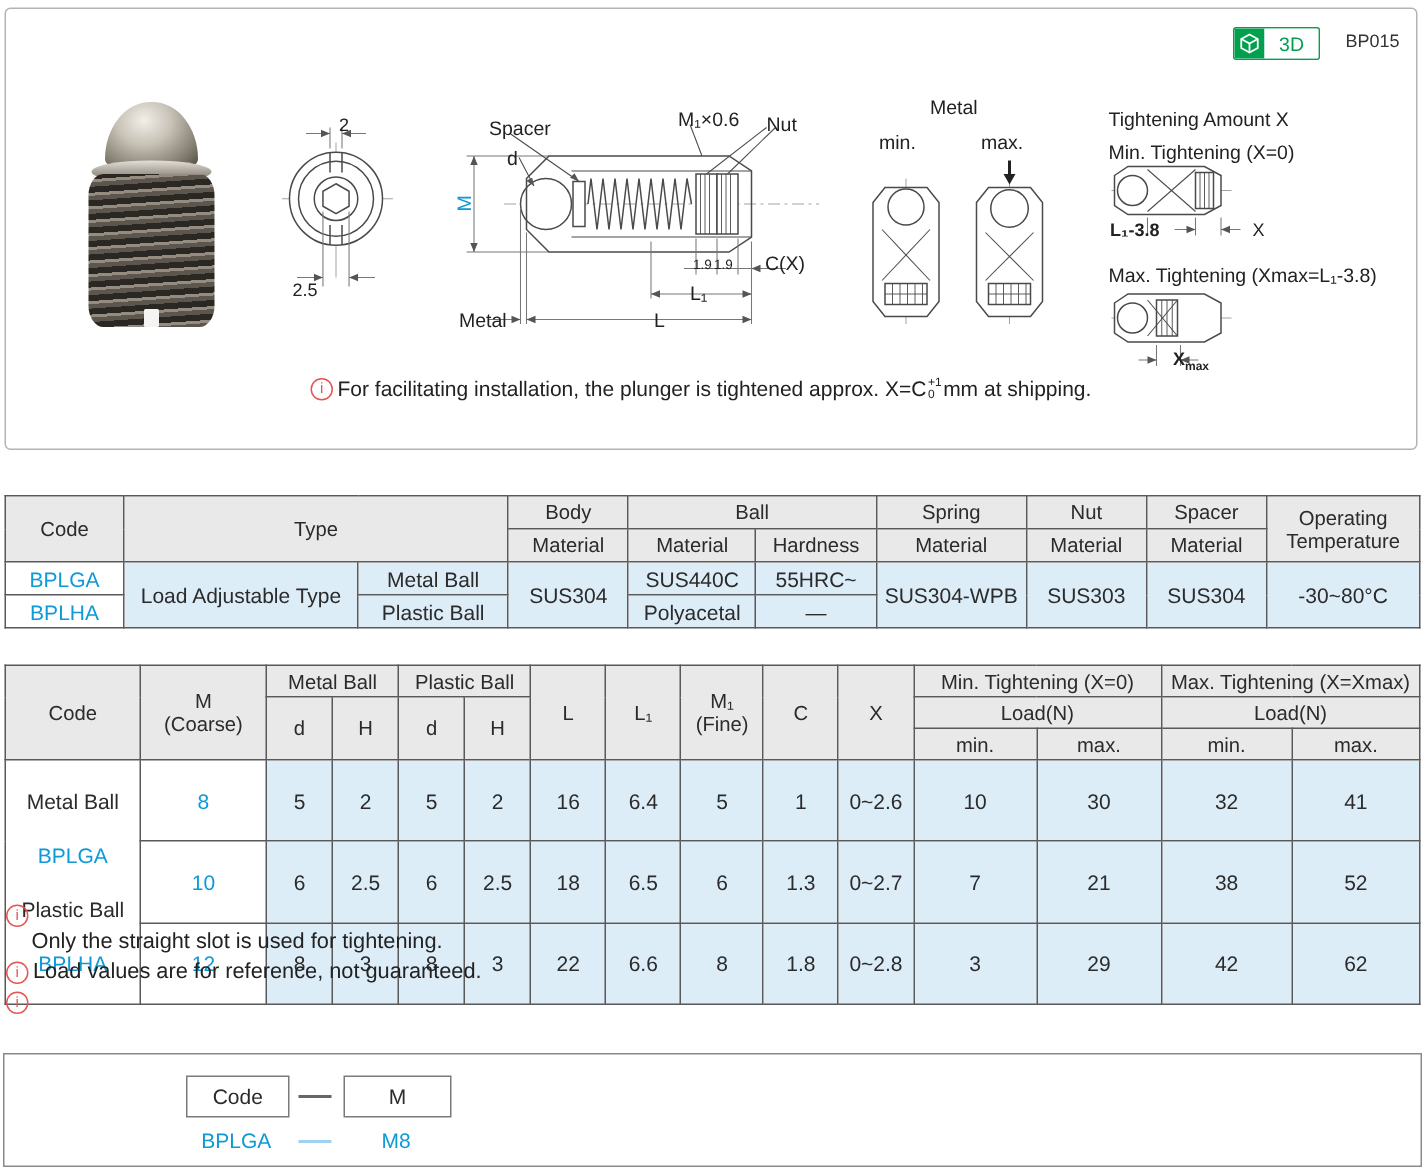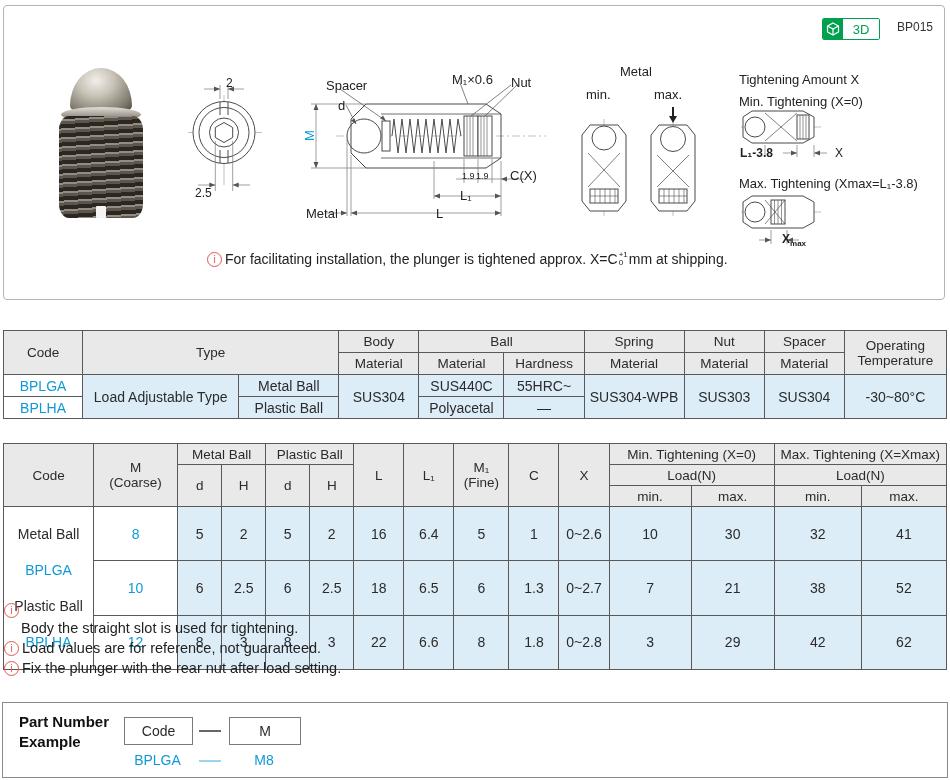--- a/index.html
+++ b/index.html
@@ -435,36 +435,31 @@
     <td>62</td>
   </tr>
 </tbody>
   </table>
 
 <div class="abs notes">
   <div class="row">
     <span class="info-i"></span>
   </div>
   <div class="indent">
-    <span>Body the straight slot is used for tightening.</span>
+    <span>Only the straight slot is used for tightening.</span>
   </div>
   <div class="row">
     <span class="info-i"></span>
     <span>Load values are for reference, not guaranteed.</span>
   </div>
   <div class="row">
     <span class="info-i"></span>
-    <span>Fix the plunger with the rear nut after load setting.</span>
   </div>
 </div>
 
 <div class="abs" id="pn-box">
-  <div class="abs pn-label">
-    <div>Part Number</div>
-    <div>Example</div>
-  </div>
   <div class="abs pn-frame" id="pn-code-frame">Code</div>
   <div class="abs pn-dash"></div>
   <div class="abs pn-frame" id="pn-m-frame">M</div>
   <div class="abs pn-ex blue" id="pn-ex-code">BPLGA</div>
   <div class="abs pn-dash2"></div>
   <div class="abs pn-ex blue" id="pn-ex-m">M8</div>
 </div>
 
 </body></html>

